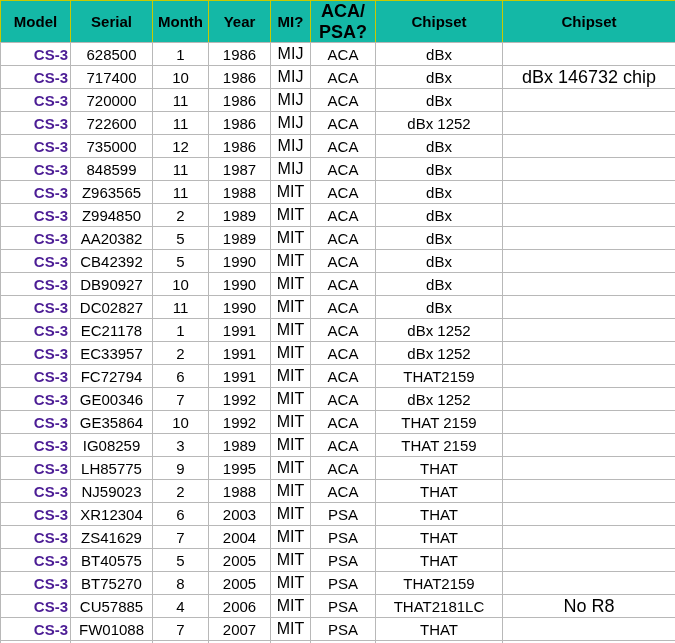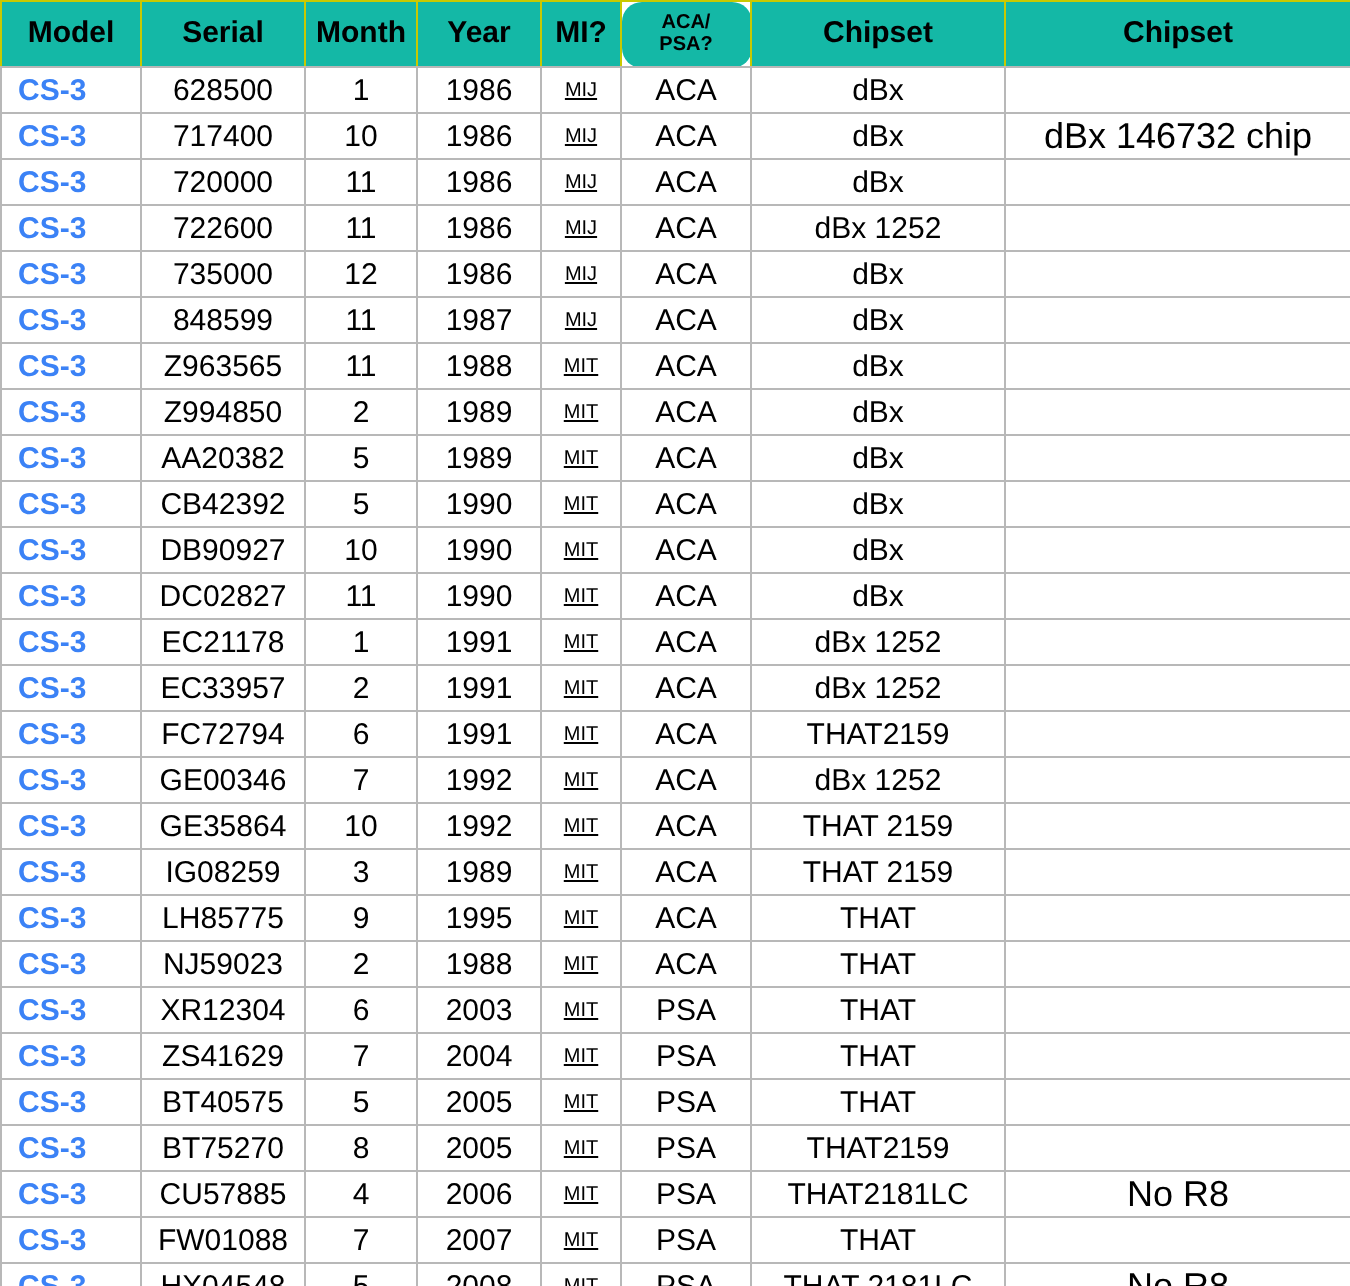--- a/index.html
+++ b/index.html
@@ -42,46 +42,44 @@
     background: #14b8a6;
     color: #000000;
     font-weight: bold;
     font-size: 15px;
     line-height: 1.05;
     height: 32px;
     border-color: #c9c900;
     border-bottom: 1px solid #b8b8b8;
   }
   #serial-table thead th.two-line {
-    font-size: 10px;
+    font-size: 18px;
     line-height: 1.15;
-    border-radius: 10px;
   }
 
   #serial-table tbody tr {
     height: 23px;
   }
   #serial-table tbody td {
     font-size: 15px;
     color: #000000;
     background: #ffffff;
   }
   #serial-table tbody td.model-cell {
-    color: #3b82f6;
+    color: #4c1d95;
     font-weight: bold;
-    text-align: left;
+    text-align: right;
     padding-left: 8px;
     font-size: 15px;
   }
   #serial-table tbody td.comment-cell {
     font-size: 18px;
   }
   #serial-table tbody td.mi-cell {
-    font-size: 10px;
-    text-decoration: underline;
+    font-size: 16px;
   }
 </style>
 </head>
 <body>
 
 <table id="serial-table">
   <colgroup>
     <col class="c-model">
       <col class="c-serial">
       <col class="c-month">

